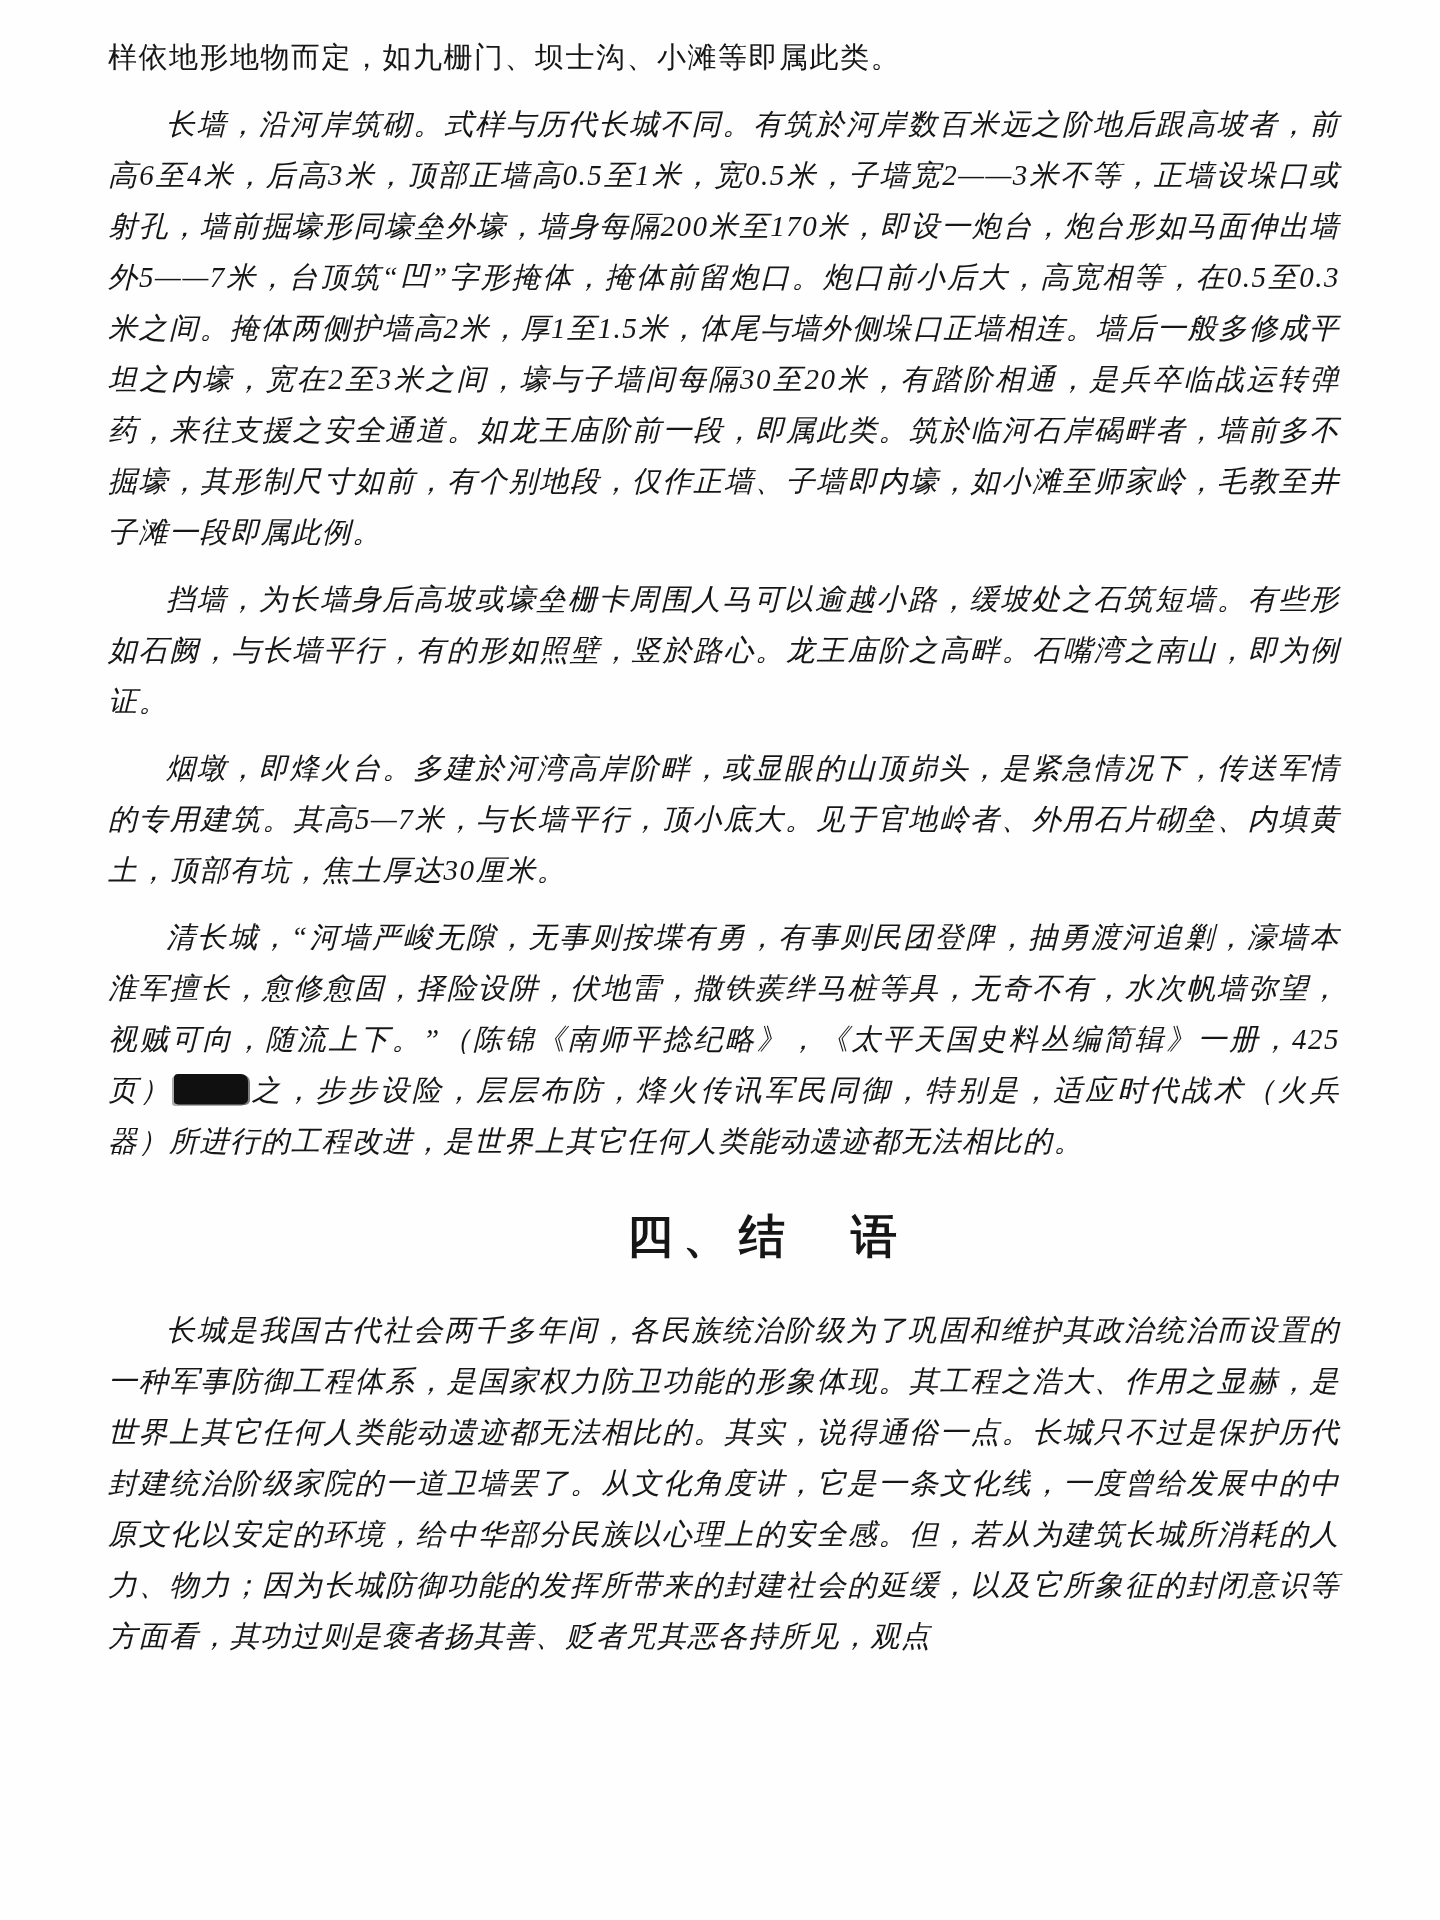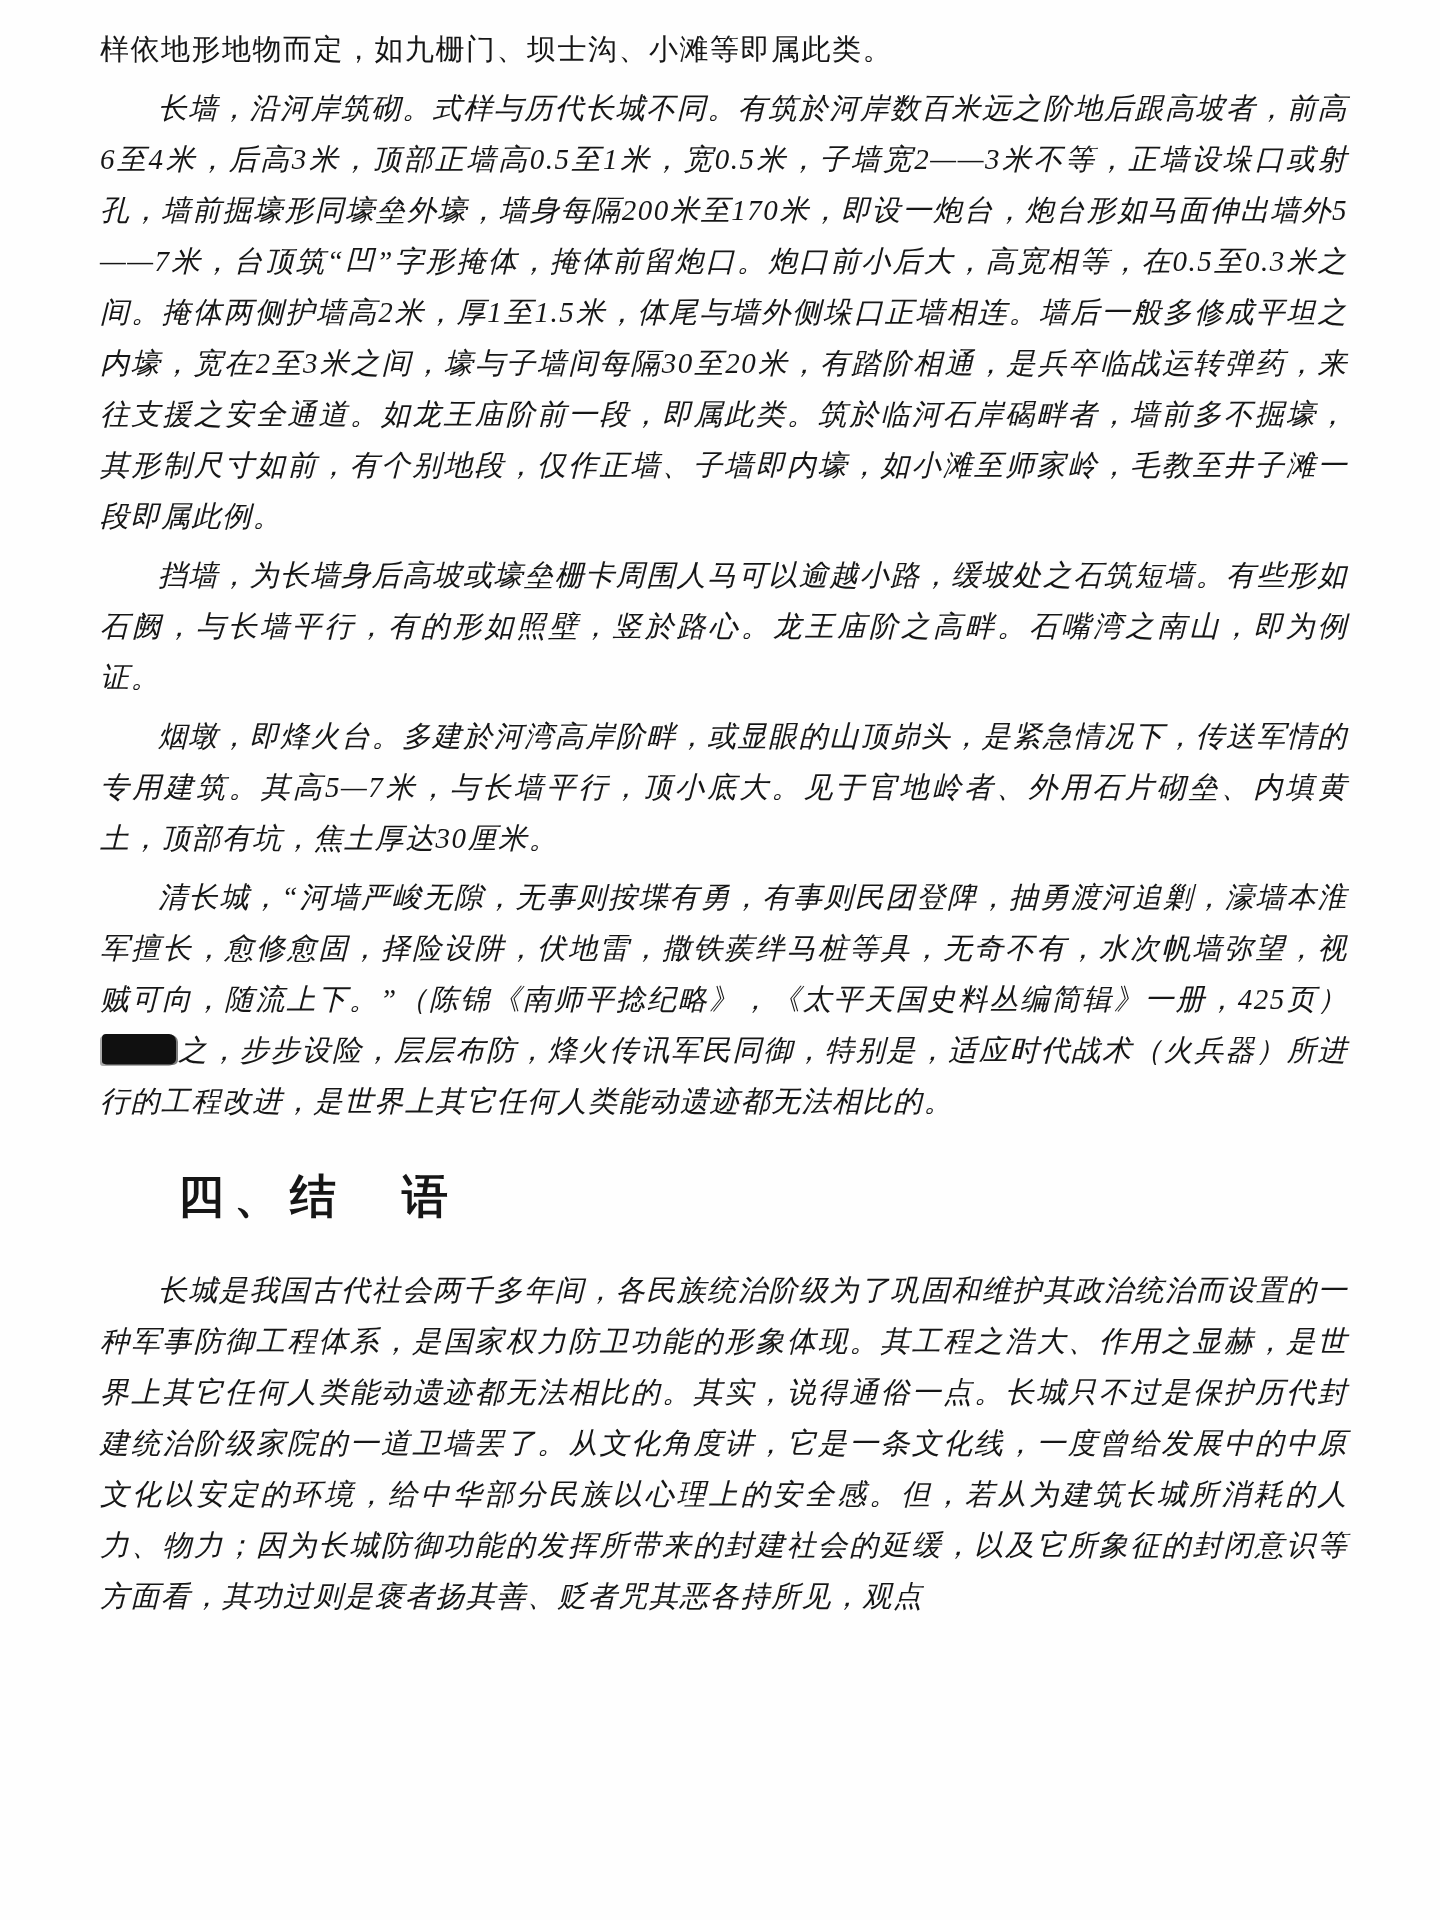--- a/index.html
+++ b/index.html
@@ -13,21 +13,21 @@
     height: 1920px;
     margin: 0 auto;
     background: #fefefe;
     box-sizing: border-box;
     padding: 16px 84px 0 92px;
     overflow: hidden;
     font-family: "Liberation Serif", "DejaVu Serif", serif;
     color: #161616;
   }
   .body-text p {
-    margin: 8px;
+    margin: 16px;
     font-size: 29px;
     line-height: 51px;
     letter-spacing: 1.5px;
     text-align: justify;
     text-justify: inter-ideograph;
     word-break: break-all;
   }
   .body-text p.indent {
     text-indent: 2em;
     font-style: italic;
@@ -42,20 +42,21 @@
     margin: 0 2px;
     box-shadow: 2px 1px 0 rgba(16,16,16,0.55), -2px 2px 0 rgba(16,16,16,0.35);
   }
   .section-heading {
     margin: 44px 0 42px 86px;
     font-size: 46px;
     font-weight: 700;
     letter-spacing: 10px;
     line-height: 52px;
     font-style: normal;
+    text-align: center;
   }
 </style>
 </head>
 <body>
 
 <div class="page">
   <div class="body-text">
 
     <p>样依地形地物而定，如九栅门、坝士沟、小滩等即属此类。</p>
 

